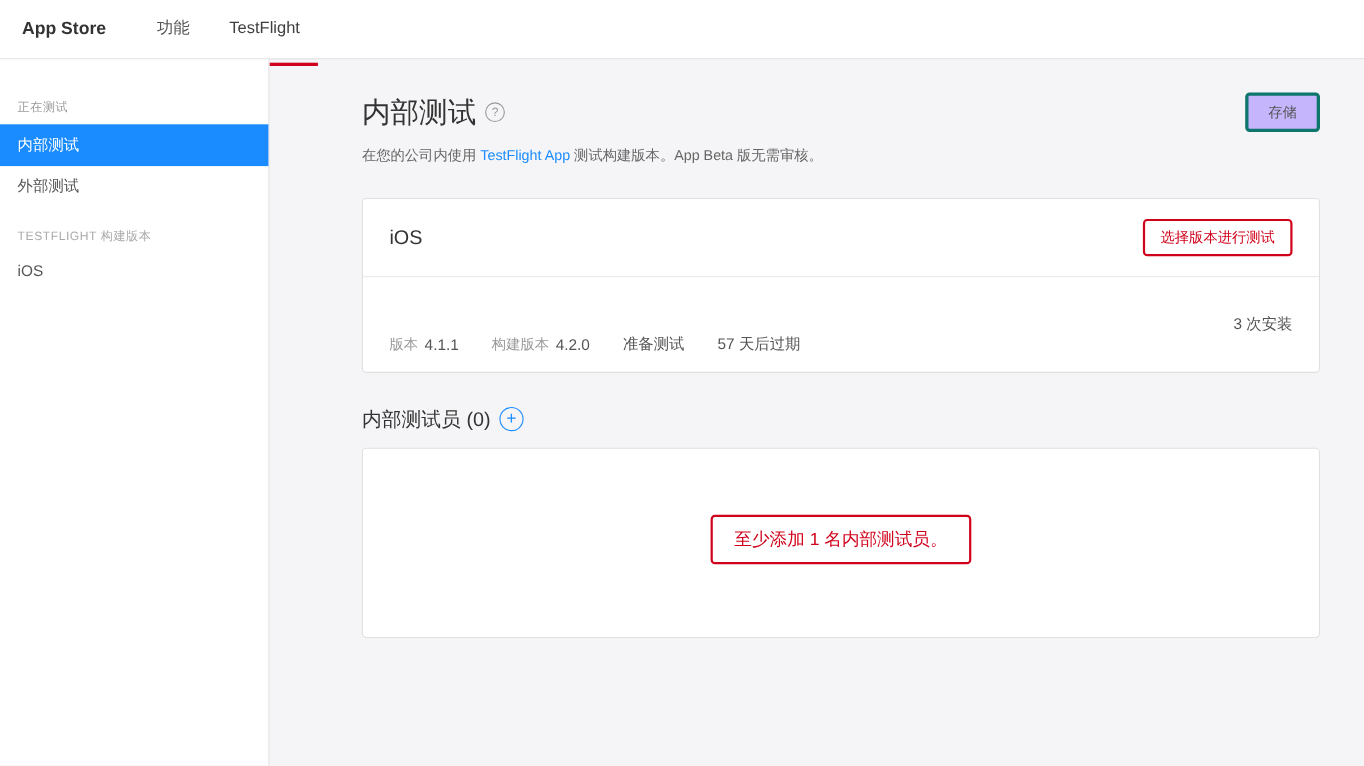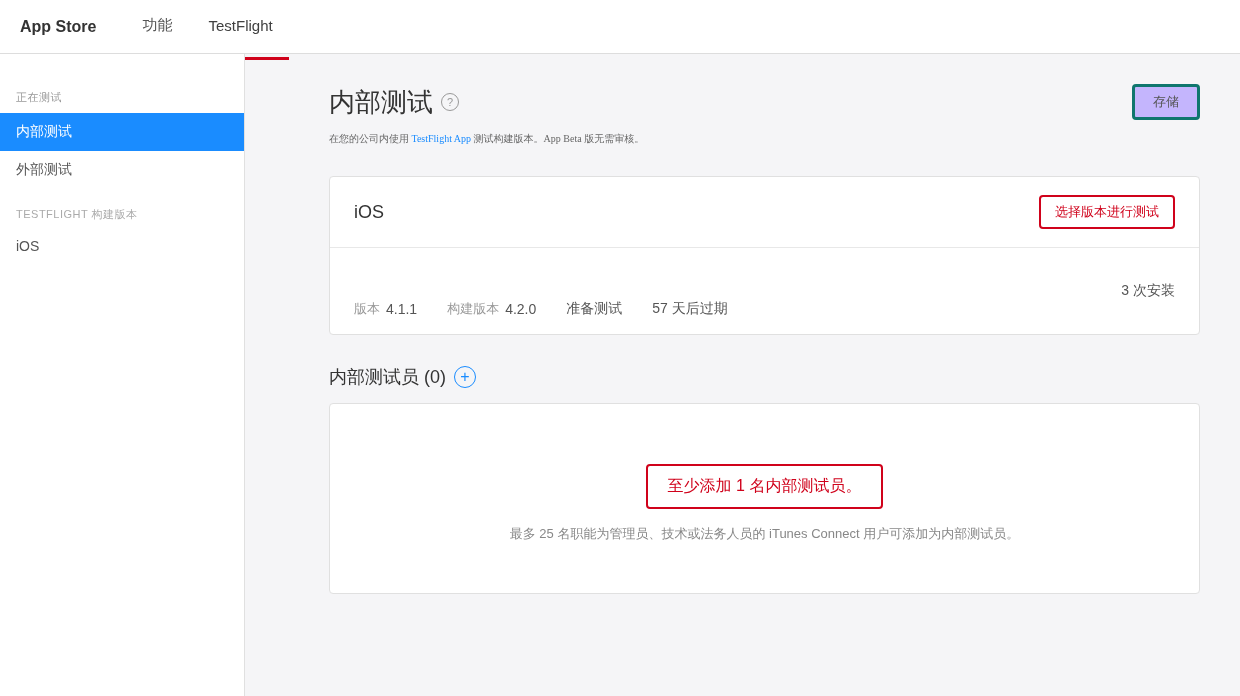--- a/index.html
+++ b/index.html
@@ -120,24 +120,23 @@
       padding: 6px 18px;
       background: #c4b5fd;
       border: 3px solid #0f766e;
       border-radius: 4px;
       font-size: 13px;
       color: #555;
       cursor: pointer;
     }
 
     .subtitle {
-      font-size: 10px;
+      font-size: 13px;
       color: #666;
       margin-bottom: 30px;
-      font-family: Liberation Serif, serif;
     }
     .subtitle a {
       color: #1a8cff;
       text-decoration: none;
     }
 
     
     .ios-section {
       background: #fff;
       border: 1px solid #e0e0e0;
@@ -305,18 +304,17 @@
       </div>
     </div>
 
     <div class="testers-section">
       <div class="testers-header">
         <span class="testers-title">内部测试员 (0)</span>
         <span class="add-btn">+</span>
       </div>
       <div class="testers-box">
         <div class="testers-warning">至少添加 1 名内部测试员。</div>
-        <p class="testers-note">最多 25 名职能为管理员、技术或法务人员的 iTunes Connect 用户可添加为内部测试员。</p>
       </div>
     </div>
 
   </main>
 </div>
 
 </body></html>

